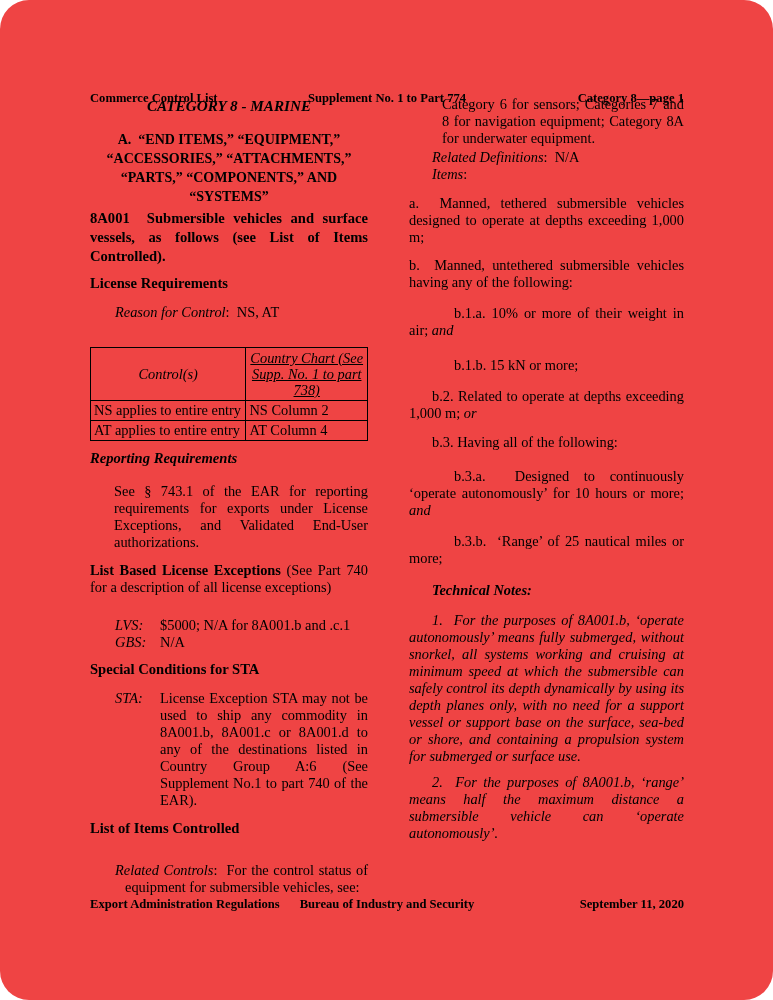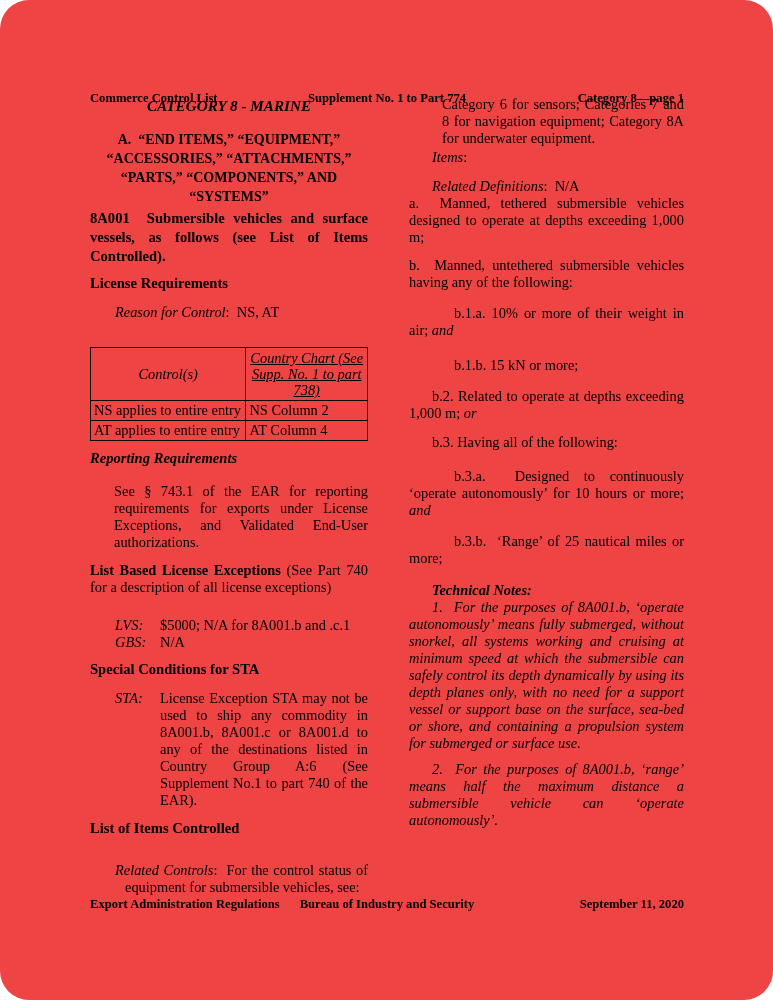--- a/index.html
+++ b/index.html
@@ -155,42 +155,42 @@
       <h3 class="h-bold" style="margin-bottom:24px;">List of Items Controlled</h3>
 
       <p class="hang-rel"><span class="it">Related Controls</span><span>:&nbsp; For the control status of equipment for submersible vehicles, see:</span></p>
 
     </div>
 
     <div class="col-right">
 
       <p class="cont-block" style="margin-bottom:2px;">Category 6 for sensors; Categories 7 and 8 for navigation equipment; Category 8A for underwater equipment.</p>
 
+      <p class="def-line"><span class="it">Related Definitions</span><span>:&nbsp; N/A</span></p>
+
       <p class="def-line" style="margin-bottom:12px;"><span class="it">Items</span><span>:</span></p>
 
-      <p class="def-line"><span class="it">Related Definitions</span><span>:&nbsp; N/A</span></p>
-
       <p class="just" style="margin-bottom:11px;">a.&nbsp; Manned, tethered submersible vehicles designed to operate at depths exceeding 1,000 m;</p>
 
       <p class="just" style="margin-bottom:14px;">b.&nbsp; Manned, untethered submersible vehicles having any of the following:</p>
 
 
       <p class="just ind2" style="margin-bottom:18px;"><span>b.1.a. 10% or more of their weight in air; </span><span class="it">and</span></p>
 
       <p class="ind2" style="margin-bottom:14px;">b.1.b. 15 kN or more;</p>
 
       <p class="just ind1" style="margin-bottom:12px;"><span>b.2. Related to operate at depths exceeding 1,000 m; </span><span class="it">or</span></p>
 
       <p class="ind1" style="margin-bottom:17px;">b.3. Having all of the following:</p>
 
       <p class="just ind2" style="margin-bottom:14px;"><span>b.3.a.&nbsp; Designed to continuously ‘operate autonomously’ for 10 hours or more; </span><span class="it">and</span></p>
 
       <p class="just ind2" style="margin-bottom:15px;">b.3.b.&nbsp; ‘Range’ of 25 nautical miles or more;</p>
 
-      <p class="tech-head" style="">Technical Notes:</p>
+      <p class="tech-head" style="margin-bottom:13px;">Technical Notes:</p>
 
       <p class="note" style="margin-bottom:9px;">1.&nbsp; For the purposes of 8A001.b, ‘operate autonomously’ means fully submerged, without snorkel, all systems working and cruising at minimum speed at which the submersible can safely control its depth dynamically by using its depth planes only, with no need for a support vessel or support base on the surface, sea-bed or shore, and containing a propulsion system for submerged or surface use.</p>
 
       <p class="note">2.&nbsp; For the purposes of 8A001.b, ‘range’ means half the maximum distance a submersible vehicle can ‘operate autonomously’.</p>
 
     </div>
   </div>
 
   <div class="runline runfoot">
     <div class="cell-l">Export Administration Regulations</div>

